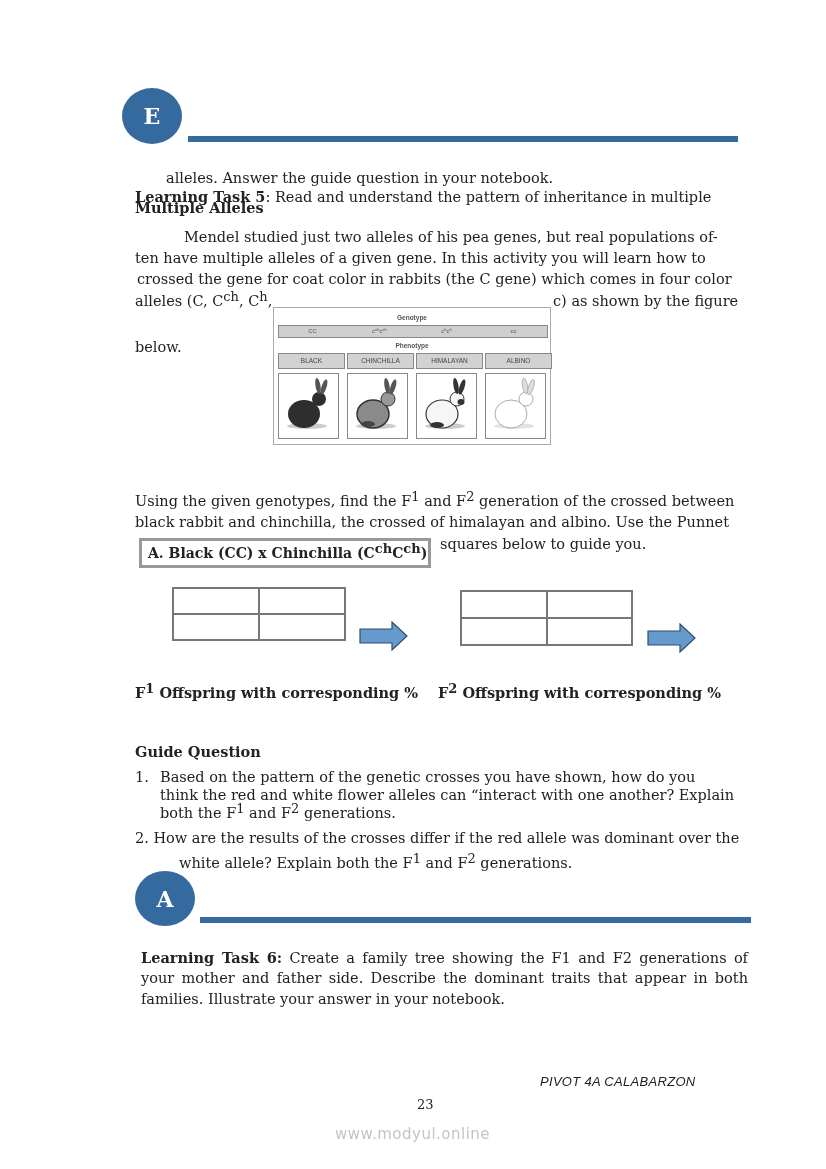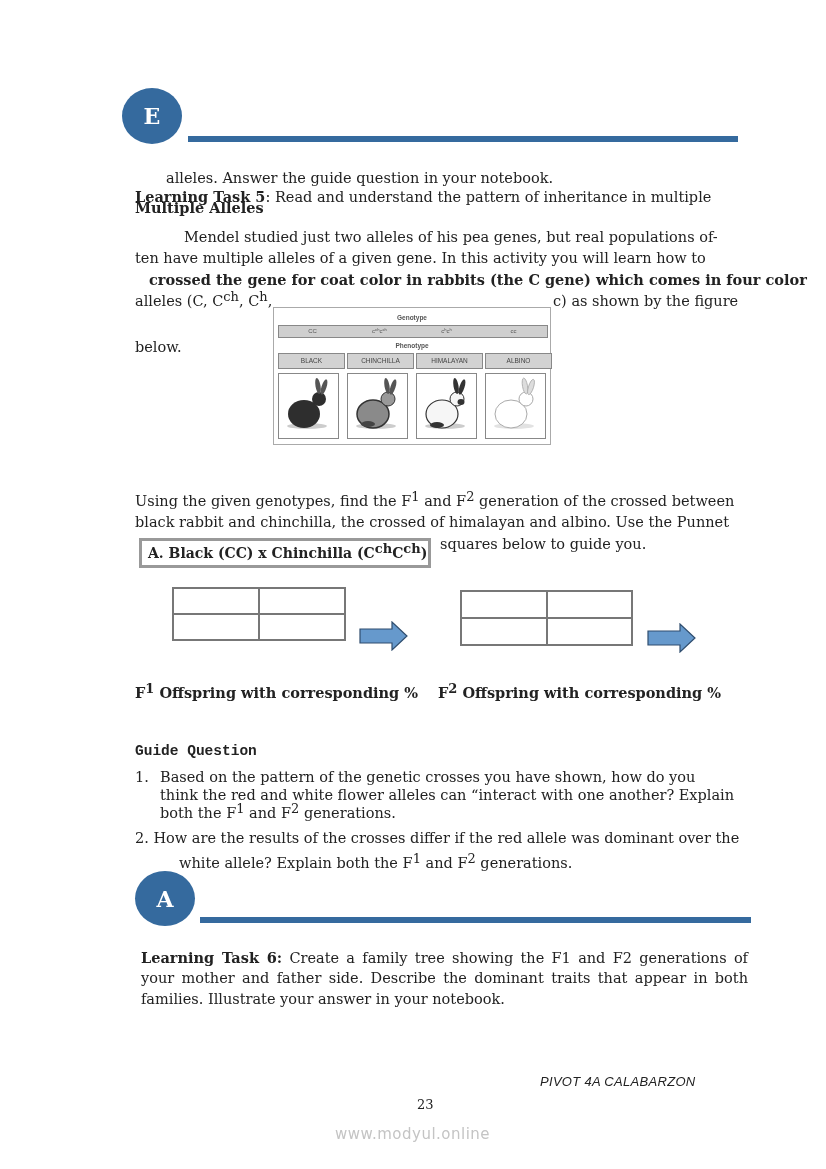--- a/index.html
+++ b/index.html
@@ -48,21 +48,21 @@
 
 <div class="txt" style="left:135px;top:146px;margin-top:40px;">
   <span class="b">Learning Task 5</span><span>:  Read and understand the pattern of inheritance  in multiple</span>
 </div>
 <div class="txt" style="left:135px;top:168px;margin-left:31px;">alleles. Answer the guide question in your notebook.</div>
 
 <div class="txt b" style="left:135px;top:197px;">Multiple Alleles</div>
 
 <div class="txt" style="left:184px;top:227px;">Mendel studied just two alleles of his pea genes, but real populations of-</div>
 <div class="txt" style="left:135px;top:248px;">ten have multiple alleles of a given gene. In this activity you will learn how to</div>
-<div class="txt" style="left:149px;top:269px;font-weight:bold;">crossed the gene for coat color in rabbits (the C gene) which comes in four color</div>
+<div class="txt" style="left:137px;top:269px;">crossed the gene for coat color in rabbits (the C gene) which comes in four color</div>
 <div class="txt" style="left:135px;top:291px;">
   <span>alleles (C, C</span><sup>ch</sup><span>, C</span><sup>h</sup><span>,</span>
 </div>
 <div class="txt" style="left:553px;top:291px;">c) as shown by the figure</div>
 <div class="txt" style="left:135px;top:313px;margin-top:24px;">below.</div>
 
 <div class="fig">
   <div class="fig-title" style="top:6px;">Genotype</div>
   <div class="geno-row">
     <span>CC</span>
@@ -146,21 +146,21 @@
   <polygon points="1,8 33,8 33,1 48,15 33,29 33,22 1,22" fill="#6699cc" stroke="#2f4d6e" stroke-width="1.2"></polygon>
 </svg>
 
 <div class="txt b" style="left:135px;top:682px;">
   <span>F</span><sup>1</sup><span> Offspring with corresponding %</span>
 </div>
 <div class="txt b" style="left:438px;top:682px;">
   <span>F</span><sup>2</sup><span>  Offspring with corresponding %</span>
 </div>
 
-<div class="txt b" style="left:135px;top:741px;font-family:Liberation Mono, monospace;">Guide Question</div>
+<div class="txt b" style="left:135px;top:741px;">Guide Question</div>
 <div class="txt" style="left:135px;top:767px;">1.</div>
 <div class="txt" style="left:160px;top:767px;">Based on the pattern of the genetic crosses you have shown, how do you</div>
 <div class="txt" style="left:160px;top:785px;">think the red and white flower alleles can “interact with one another? Explain</div>
 <div class="txt" style="left:160px;top:803px;">
   <span>both the F</span><sup>1</sup><span> and F</span><sup>2</sup><span> generations.</span>
 </div>
 <div class="txt" style="left:135px;top:828px;">2. How are the results of the crosses differ if the red allele was dominant over the</div>
 <div class="txt" style="left:179px;top:853px;">
   <span>white allele? Explain both the F</span><sup>1</sup><span> and F</span><sup>2</sup><span> generations.</span>
 </div>

